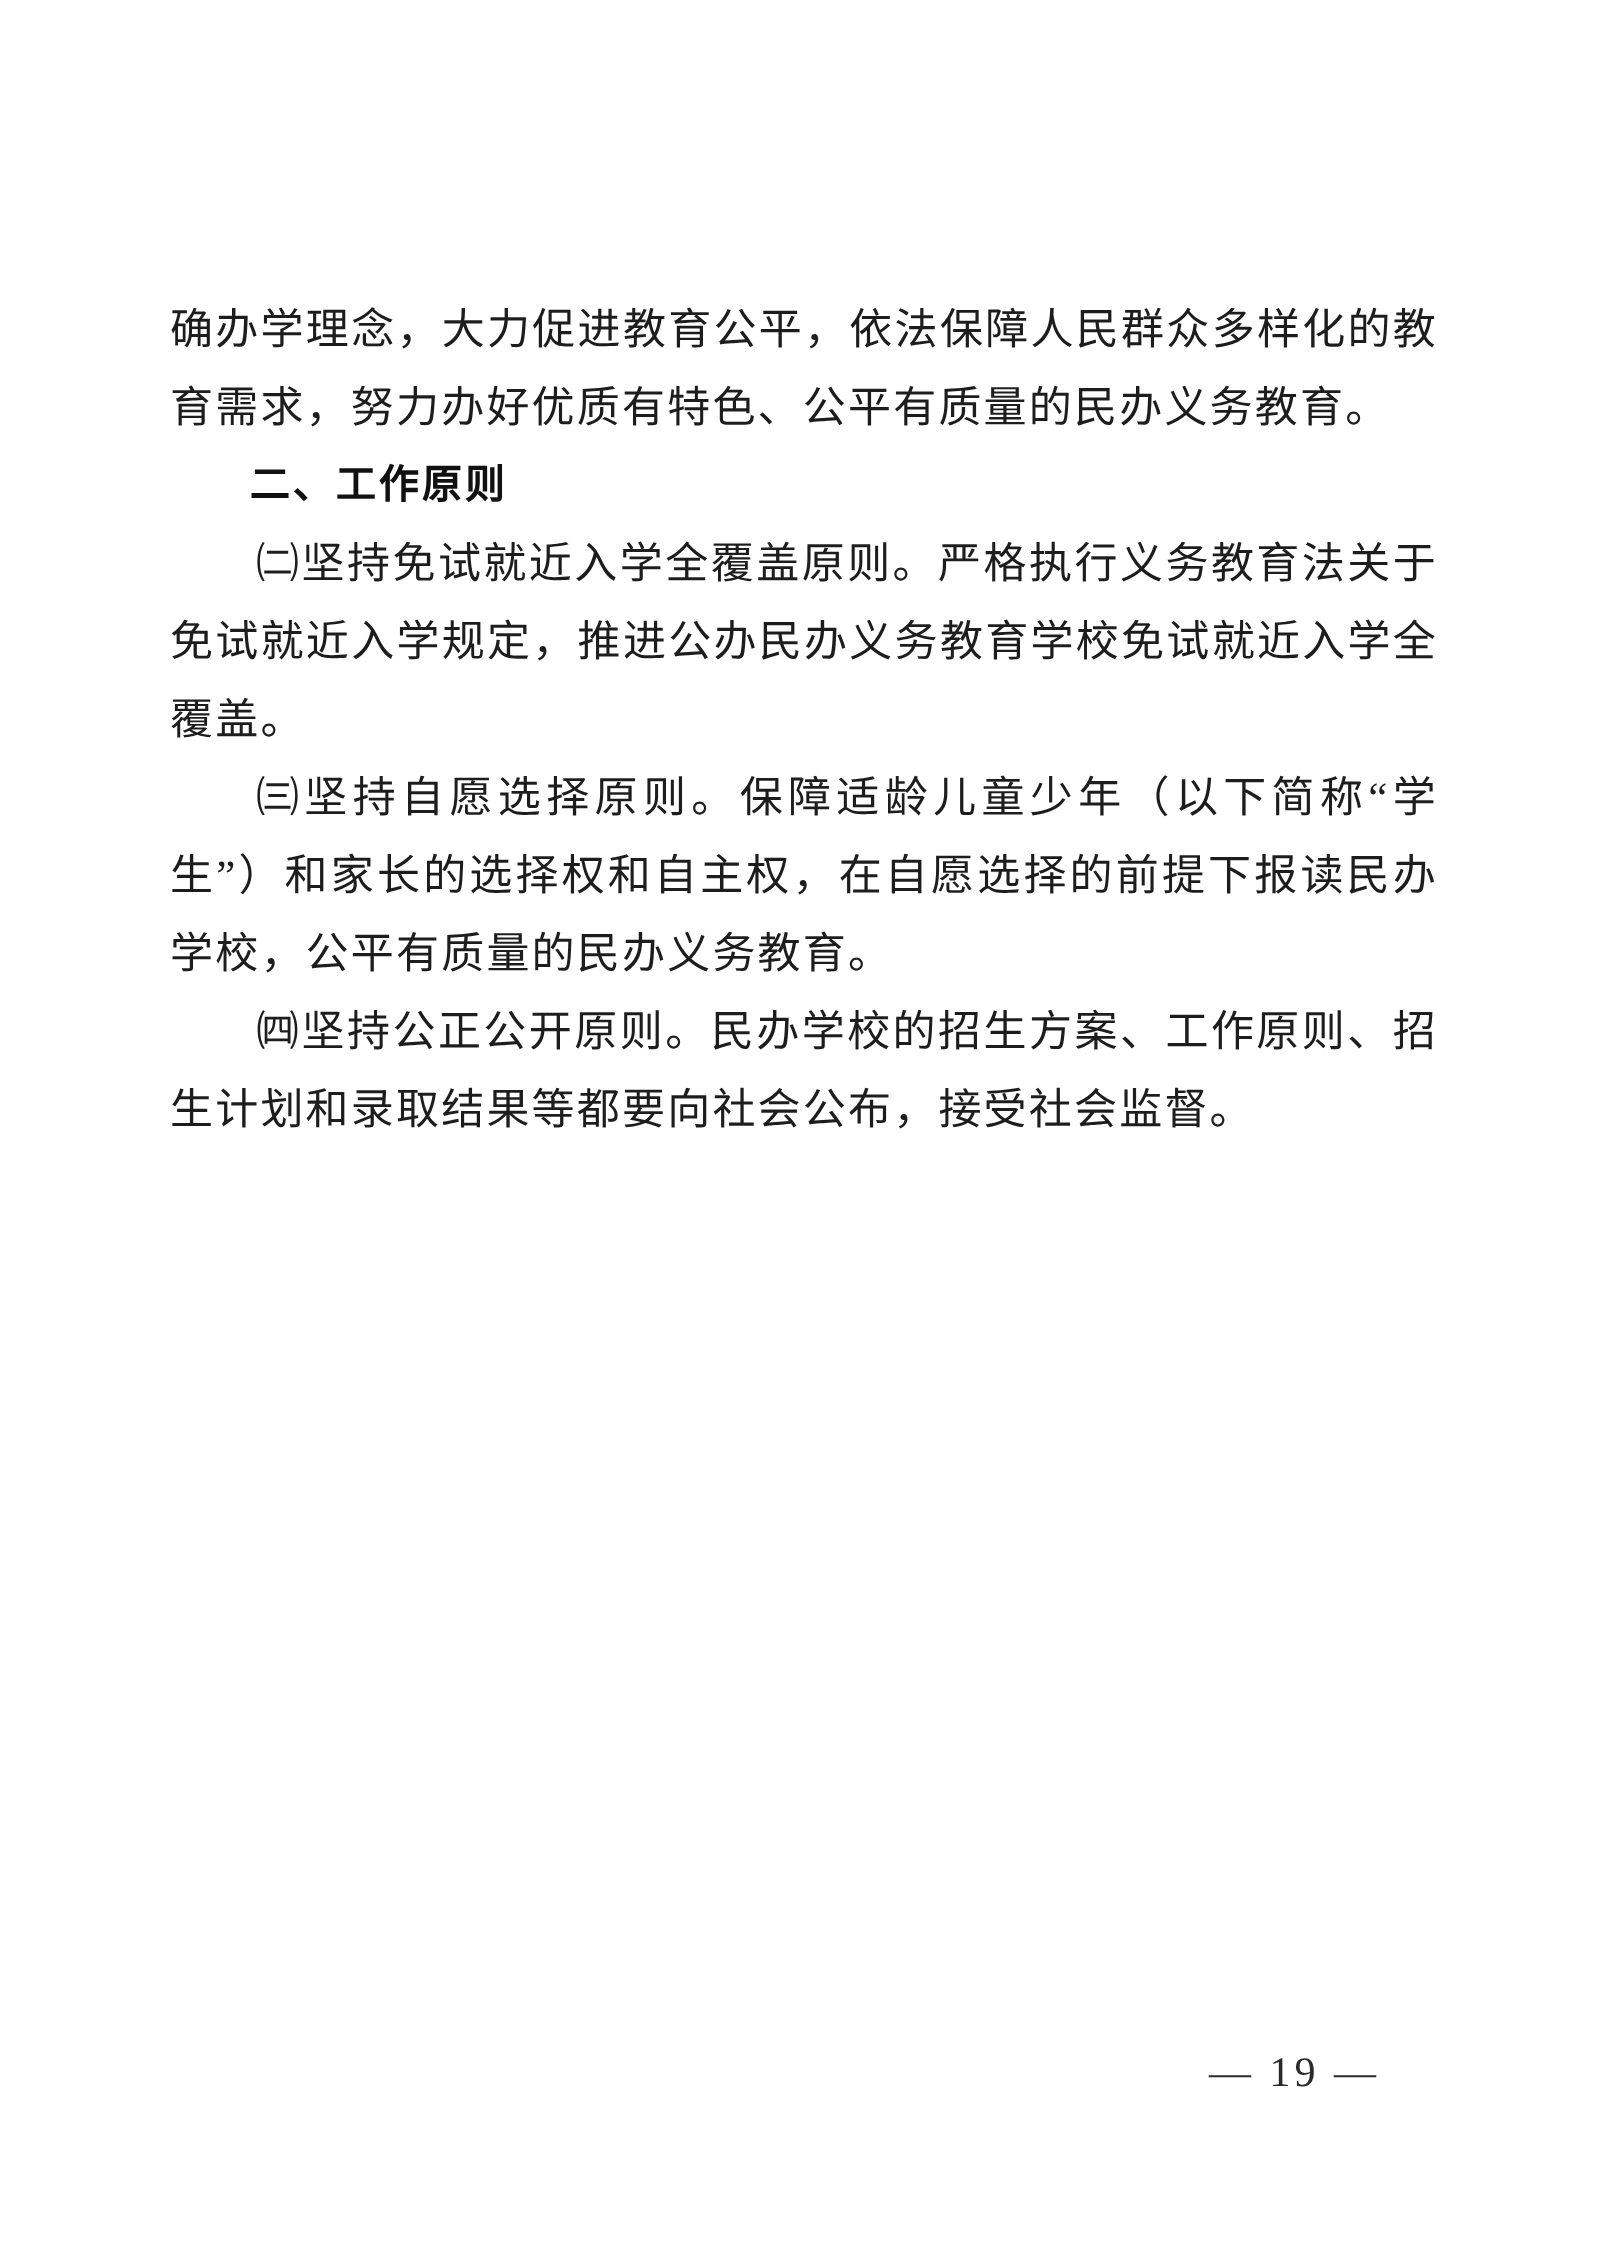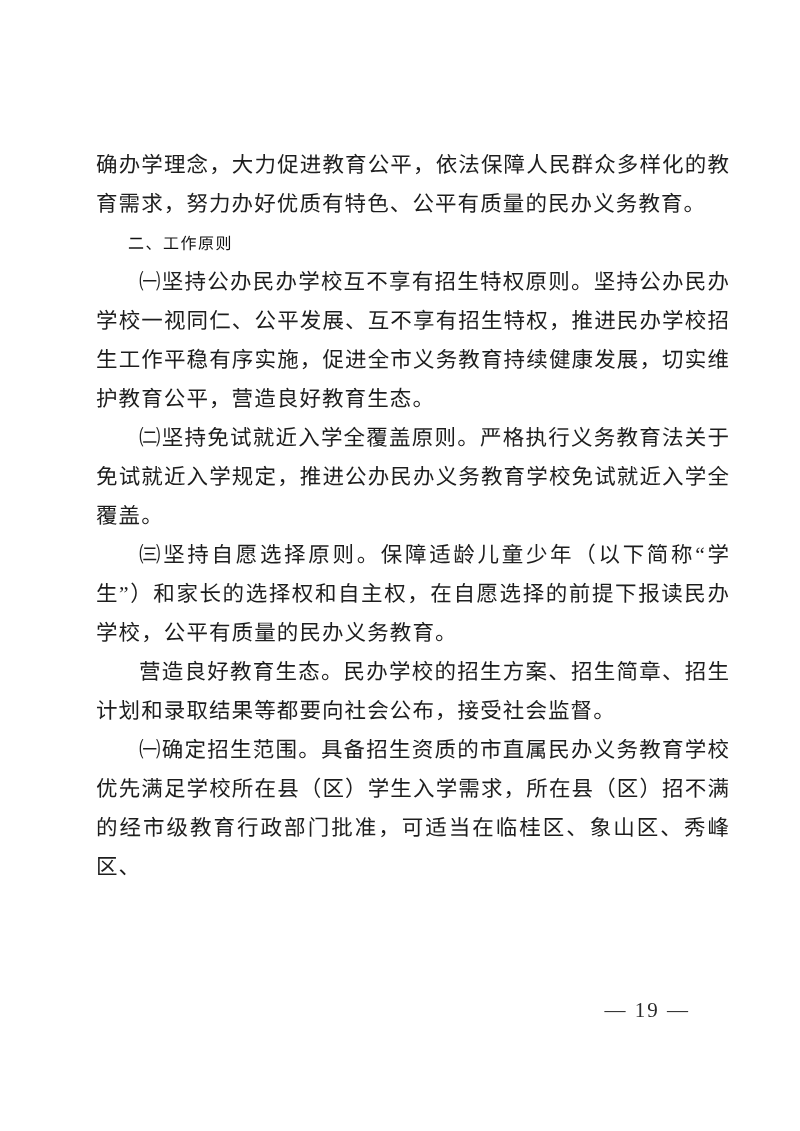--- a/index.html
+++ b/index.html
@@ -10,66 +10,64 @@
   .page {
     position: relative;
     width: 800px;
     height: 1131px;
     background: #ffffff;
     overflow: hidden;
     font-family: "Liberation Serif", "DejaVu Serif", serif;
   }
   .content {
     position: absolute;
-    left: 96px;
+    left: 85px;
     top: 146px;
     width: 634px;
   }
   .para {
     margin: 0;
     font-size: 21.5px;
     line-height: 39px;
     letter-spacing: 1.1px;
     color: #1d1d1d;
     text-align: justify;
     font-family: "Liberation Serif", "DejaVu Serif", serif;
   }
   .para.indent {
     text-indent: 2em;
   }
   .heading {
     margin: 0;
     text-indent: 2em;
-    font-size: 16px;
+    font-size: 20px;
     line-height: 39px;
     letter-spacing: 1.5px;
-    font-weight: 400;
+    font-weight: 700;
     color: #111111;
     font-family: "Liberation Sans", "DejaVu Sans", sans-serif;
   }
   .footer {
     position: absolute;
-    top: 998px;
+    top: 1024px;
     right: 110px;
     font-size: 21px;
     line-height: 24px;
     letter-spacing: 2px;
     color: #2a2a2a;
     font-family: "Liberation Serif", "DejaVu Serif", serif;
     text-align: center;
   }
 </style>
 </head>
 <body>
 
 <div class="page">
   <div class="content">
     <p class="para">确办学理念，大力促进教育公平，依法保障人民群众多样化的教育需求，努力办好优质有特色、公平有质量的民办义务教育。</p>
     <p class="heading">二、工作原则</p>
-    <p class="para indent">㈠坚持公办民办学校互不享有招生特权原则。坚持公办民办学校一视同仁、公平发展、互不享有招生特权，推进民办学校招生工作平稳有序实施，促进全市义务教育持续健康发展，切实维护教育公平，营造良好教育生态。</p>
     <p class="para indent">㈡坚持免试就近入学全覆盖原则。严格执行义务教育法关于免试就近入学规定，推进公办民办义务教育学校免试就近入学全覆盖。</p>
     <p class="para indent">㈢坚持自愿选择原则。保障适龄儿童少年（以下简称“学生”）和家长的选择权和自主权，在自愿选择的前提下报读民办学校，公平有质量的民办义务教育。</p>
-    <p class="para indent">营造良好教育生态。民办学校的招生方案、招生简章、招生计划和录取结果等都要向社会公布，接受社会监督。</p>
-    <p class="para indent">㈠确定招生范围。具备招生资质的市直属民办义务教育学校优先满足学校所在县（区）学生入学需求，所在县（区）招不满的经市级教育行政部门批准，可适当在临桂区、象山区、秀峰区、</p>
+    <p class="para indent">㈣坚持公正公开原则。民办学校的招生方案、工作原则、招生计划和录取结果等都要向社会公布，接受社会监督。</p>
   </div>
 
   <div class="footer">— 19 —</div>
 </div>
 
 </body></html>

